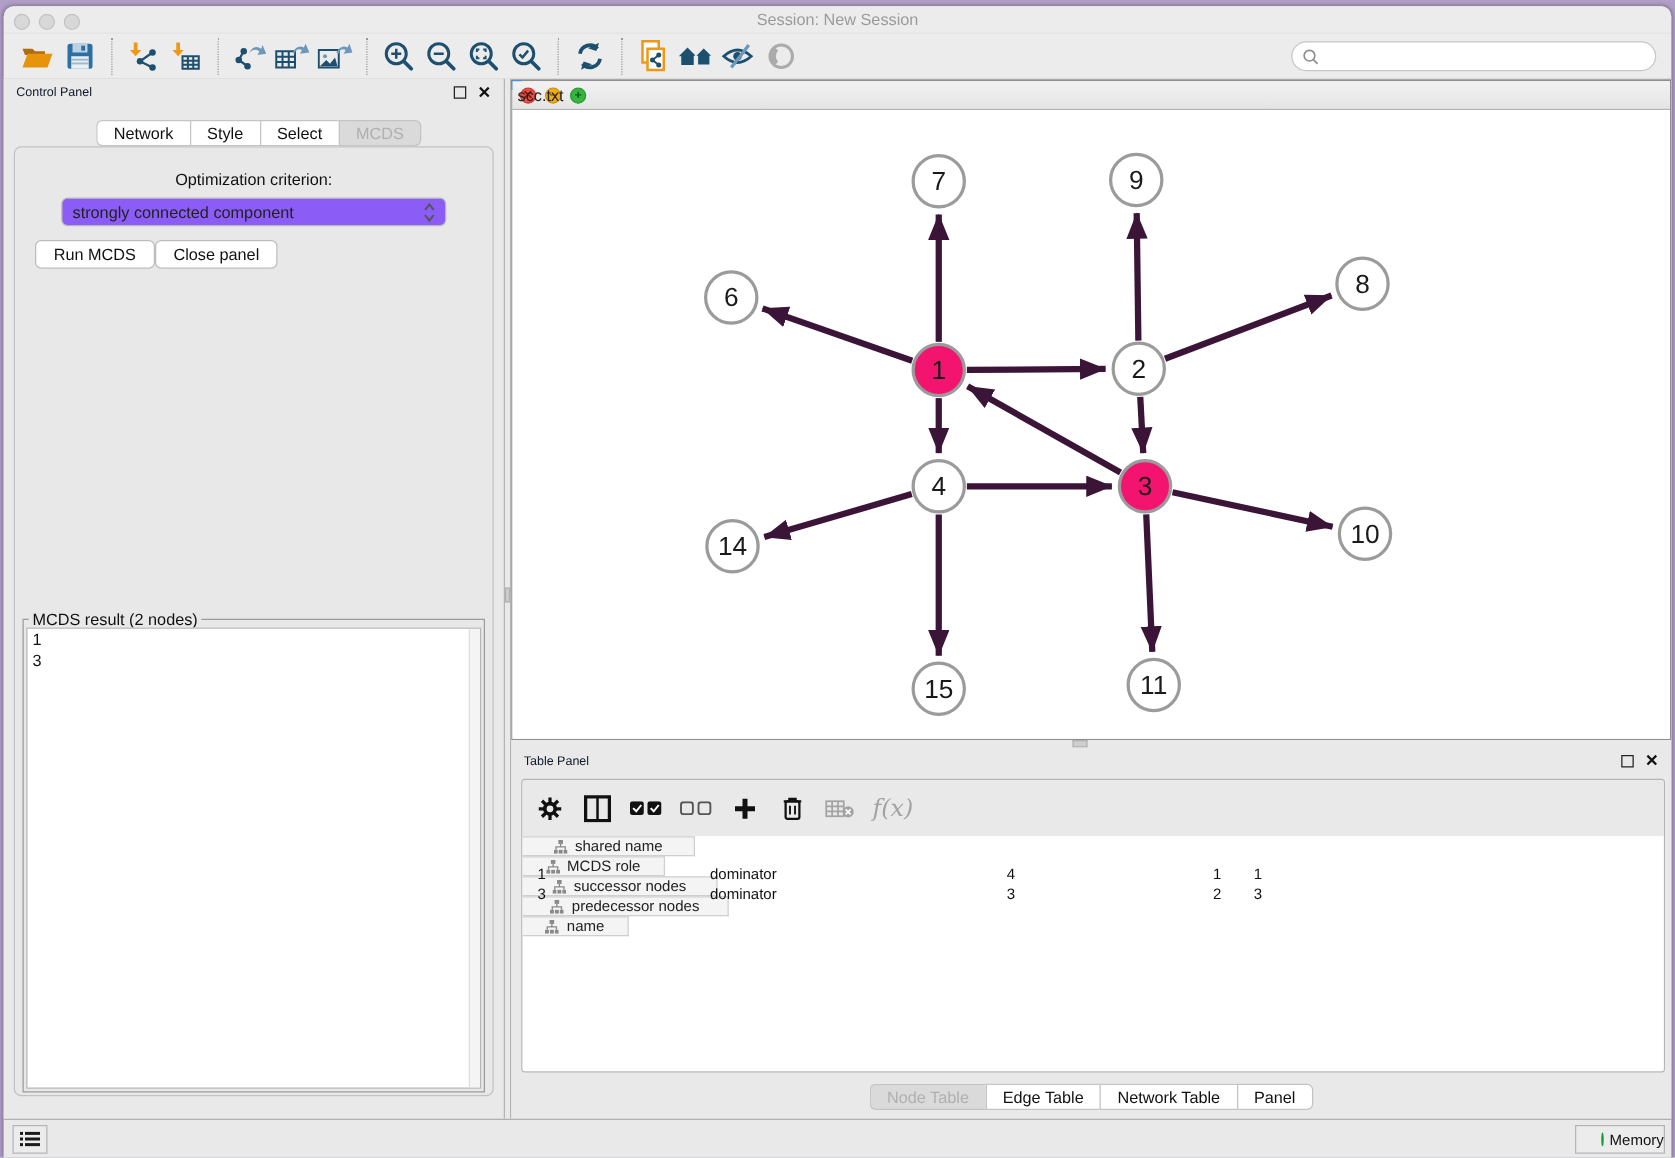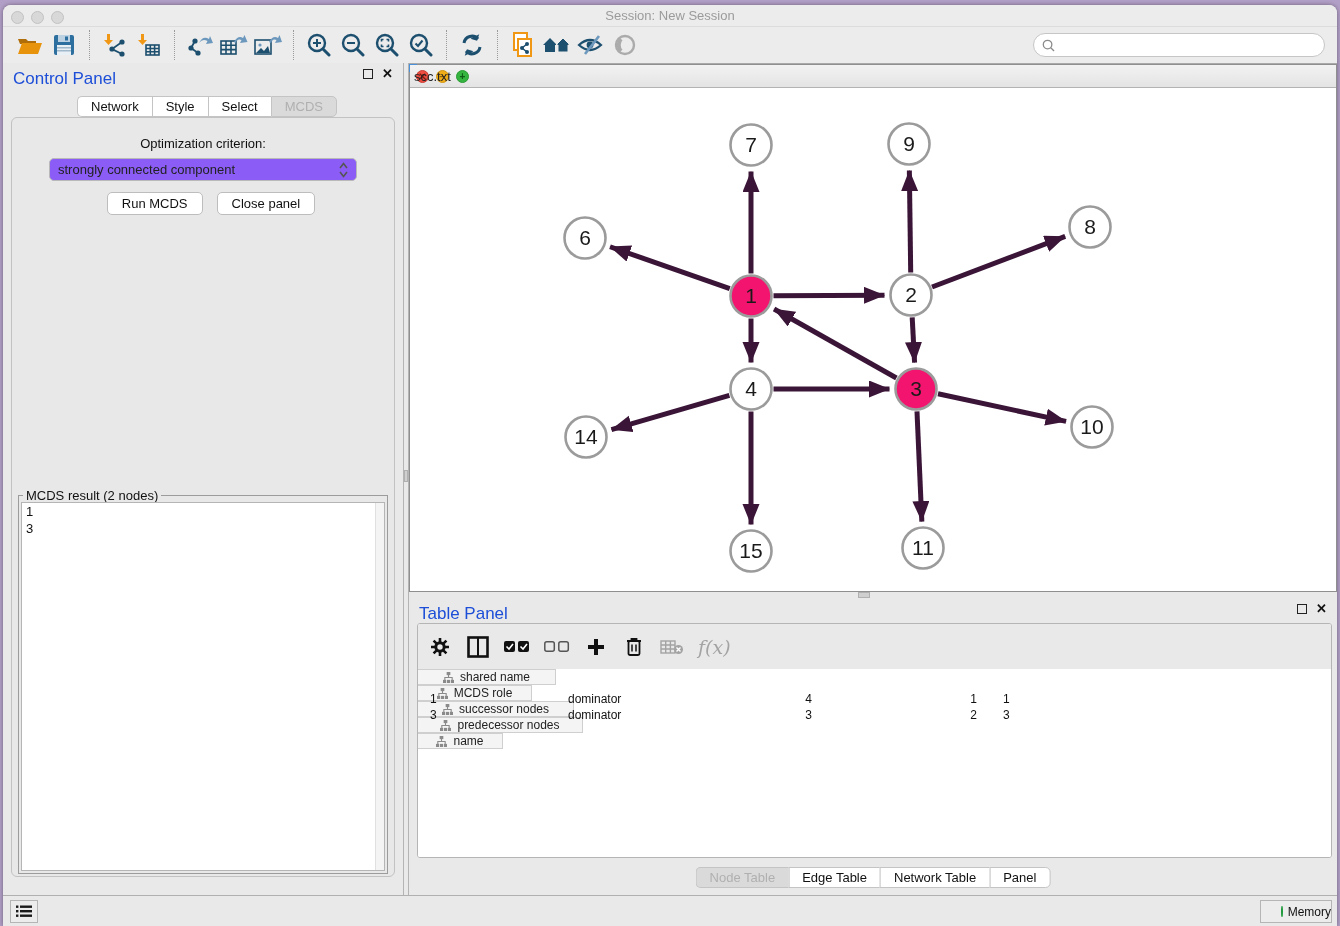--- a/index.html
+++ b/index.html
@@ -25,39 +25,39 @@
   .tb-spacer { flex:1 1 auto; }
   .searchbox { width:292px; height:24px; background:#fff; border:1px solid #c6c6c6; border-radius:12px;
     display:flex; align-items:center; padding:0 8px; margin-right:2px; }
   .searchbox input { border:none; outline:none; flex:1; font-size:12px; background:transparent; margin-left:5px; }
 
   
   .content-bg { position:absolute; left:0; top:59px; right:0; bottom:31px; background:#e9e9e9; }
 
   .control-panel { position:absolute; left:0; top:58px; width:400px; bottom:31px; background:#e9e9e9; }
   .panel-header { position:relative; height:26px; }
-  .panel-title { position:absolute; left:10px; top:6px; font-size:17px; color:#1d4ed8; }
+  .panel-title { position:absolute; left:10px; top:6px; font-size:10px; color:#0f172a; }
   .panel-icons { position:absolute; right:10px; top:6px; display:flex; gap:9px; align-items:center; }
   .icon-float { width:10px; height:10px; border:1.5px solid #222; display:inline-block; }
   .icon-close { font-weight:bold; color:#111; font-size:13px; line-height:10px; }
 
   .cp-tabs { position:absolute; left:74px; top:33px; display:flex; z-index:2; }
   .tab { height:21px; line-height:19px; padding:0 13px; background:#fff; border:1px solid #c4c4c4;
     border-right:none; font-size:13px; color:#111; }
   .tab:first-child { border-radius:5px 0 0 5px; }
   .tab:last-child { border-radius:0 5px 5px 0; border-right:1px solid #c4c4c4; }
   .tab.active { background:#dadada; color:#b0b0b0; }
 
   .cp-box { position:absolute; left:8px; width:384px; top:54px; height:760px;
     background:#e8e8e8; border:1px solid #c2c2c2; border-radius:6px; }
   .opt-label { text-align:center; margin-top:18px; font-size:13px; color:#111; }
   .dropdown { position:absolute; left:37px; right:37px; top:40px; height:23px; background:#8b5cf6;
     border:1px solid #b9b9b9; border-radius:5px; display:flex; align-items:center; padding:0 8px; font-size:13px; }
   .dropdown .dd-text { flex:1; }
-  .btn-row { position:absolute; top:74px; left:16px; right:0; display:flex; justify-content:center; gap:14px; }
+  .btn-row { position:absolute; top:74px; left:16px; right:0; display:flex; justify-content:flex-start; }
   .push-btn { height:23px; background:#fff; border:1px solid #bdbdbd; border-radius:5px;
     font-size:13px; padding:0 14px; font-family:"Liberation Sans",sans-serif; color:#111; }
 
   .result-fieldset { position:absolute; left:6px; right:6px; top:377px; bottom:2px;
     border:1px solid #9c9c9c; background:#e8e8e8; }
   .result-legend { position:absolute; top:-8px; left:4px; background:#e8e8e8; padding:0 3px; font-size:13px; color:#111; }
   .result-area { position:absolute; left:2px; right:2px; top:6px; bottom:2px; background:#fff;
     border:1px solid #anatomy; border:1px solid #b5b5b5; overflow:hidden; }
   .result-line { font-size:13px; line-height:17px; padding-left:4px; color:#111; }
   .result-scroll { position:absolute; right:0; top:0; bottom:0; width:9px; background:#f4f4f4; border-left:1px solid #e0e0e0; }

